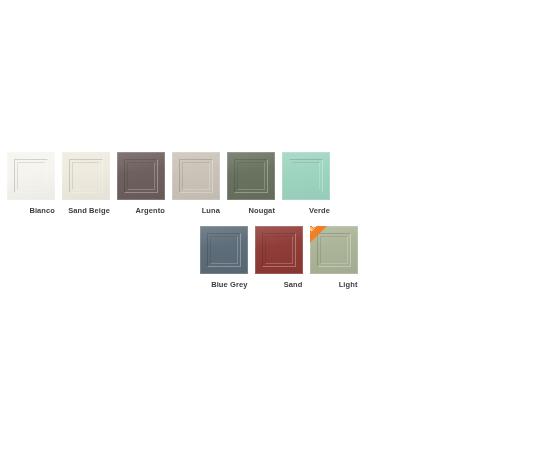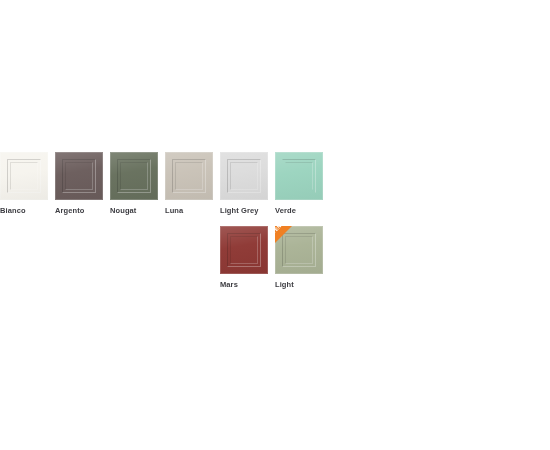--- a/index.html
+++ b/index.html
@@ -30,21 +30,21 @@
   }
   .swatch-row.centered {
     justify-content: center;
     margin-top: 10px;
   }
 
   .swatch-cell {
     width: 55px;
     display: flex;
     flex-direction: column;
-    align-items: flex-start;
+    align-items: flex-end;
     box-sizing: border-box;
   }
 
   
   .door-tile {
     position: relative;
     width: 48px;
     height: 48px;
     overflow: hidden;
     background: #ddd;
@@ -145,68 +145,76 @@
     <div class="swatch-row">
       <div class="swatch-cell">
         <div class="door-tile" style="background: rgb(246, 244, 238);">
           <div class="door-frame"></div>
           <div class="door-panel"></div>
           <div class="door-sheen"></div>
         </div>
         <div class="swatch-label">Bianco</div>
       </div>
       <div class="swatch-cell">
+        <div class="door-tile" style="background: rgb(238, 234, 222);">
+          <div class="door-frame"></div>
+          <div class="door-panel"></div>
+          <div class="door-sheen"></div>
+        </div>
+        <div class="swatch-label">Sand Beige</div>
+      </div>
+      <div class="swatch-cell">
         <div class="door-tile" style="background: rgb(107, 93, 92);">
           <div class="door-frame"></div>
           <div class="door-panel"></div>
           <div class="door-sheen"></div>
         </div>
         <div class="swatch-label">Argento</div>
       </div>
       <div class="swatch-cell">
+        <div class="door-tile" style="background: rgb(201, 194, 183);">
+          <div class="door-frame"></div>
+          <div class="door-panel"></div>
+          <div class="door-sheen"></div>
+        </div>
+        <div class="swatch-label">Luna</div>
+      </div>
+      <div class="swatch-cell">
         <div class="door-tile" style="background: rgb(103, 112, 93);">
           <div class="door-frame"></div>
           <div class="door-panel"></div>
           <div class="door-sheen"></div>
         </div>
         <div class="swatch-label">Nougat</div>
-      </div>
-      <div class="swatch-cell">
-        <div class="door-tile" style="background: rgb(201, 194, 183);">
-          <div class="door-frame"></div>
-          <div class="door-panel"></div>
-          <div class="door-sheen"></div>
-        </div>
-        <div class="swatch-label">Luna</div>
-      </div>
-      <div class="swatch-cell">
-        <div class="door-tile" style="background: rgb(220, 220, 220);">
-          <div class="door-frame"></div>
-          <div class="door-panel"></div>
-          <div class="door-sheen"></div>
-        </div>
-        <div class="swatch-label">Light Grey</div>
       </div>
       <div class="swatch-cell">
         <div class="door-tile corner-only" style="background: rgb(155, 212, 191);">
           <div class="door-frame"></div>
           <div class="door-panel"></div>
           <div class="door-sheen"></div>
         </div>
         <div class="swatch-label">Verde</div>
       </div>
     </div>
     <div class="swatch-row centered">
       <div class="swatch-cell">
+        <div class="door-tile" style="background: rgb(91, 107, 119);">
+          <div class="door-frame"></div>
+          <div class="door-panel"></div>
+          <div class="door-sheen"></div>
+        </div>
+        <div class="swatch-label">Blue Grey</div>
+      </div>
+      <div class="swatch-cell">
         <div class="door-tile" style="background: rgb(142, 56, 52);">
           <div class="door-frame"></div>
           <div class="door-panel"></div>
           <div class="door-sheen"></div>
         </div>
-        <div class="swatch-label">Mars</div>
+        <div class="swatch-label">Sand</div>
       </div>
       <div class="swatch-cell">
         <div class="door-tile" style="background: rgb(170, 179, 150);">
           <div class="door-frame"></div>
           <div class="door-panel"></div>
           <div class="door-sheen"></div>
           <div class="new-ribbon"></div>
           <div class="new-ribbon-text">YENİ</div>
         </div>
         <div class="swatch-label">Light</div>

